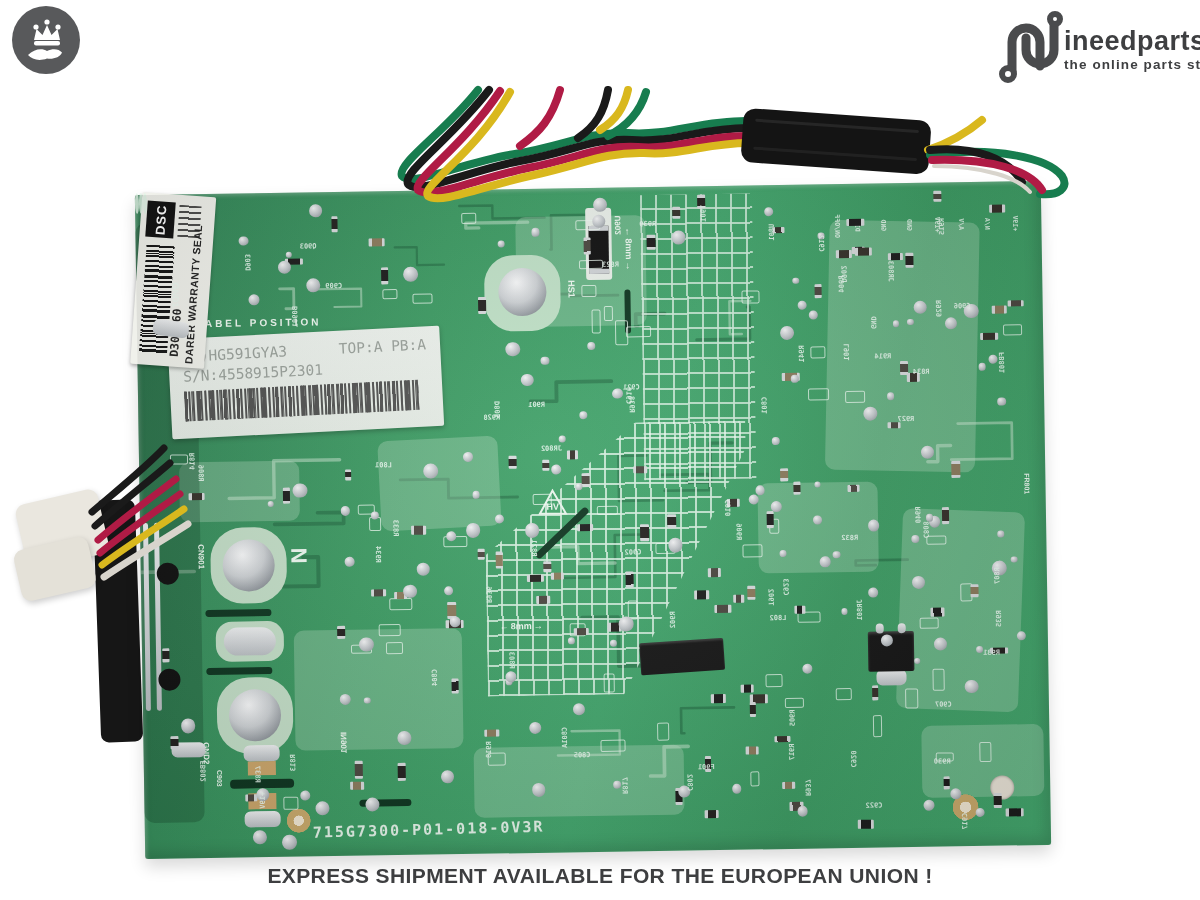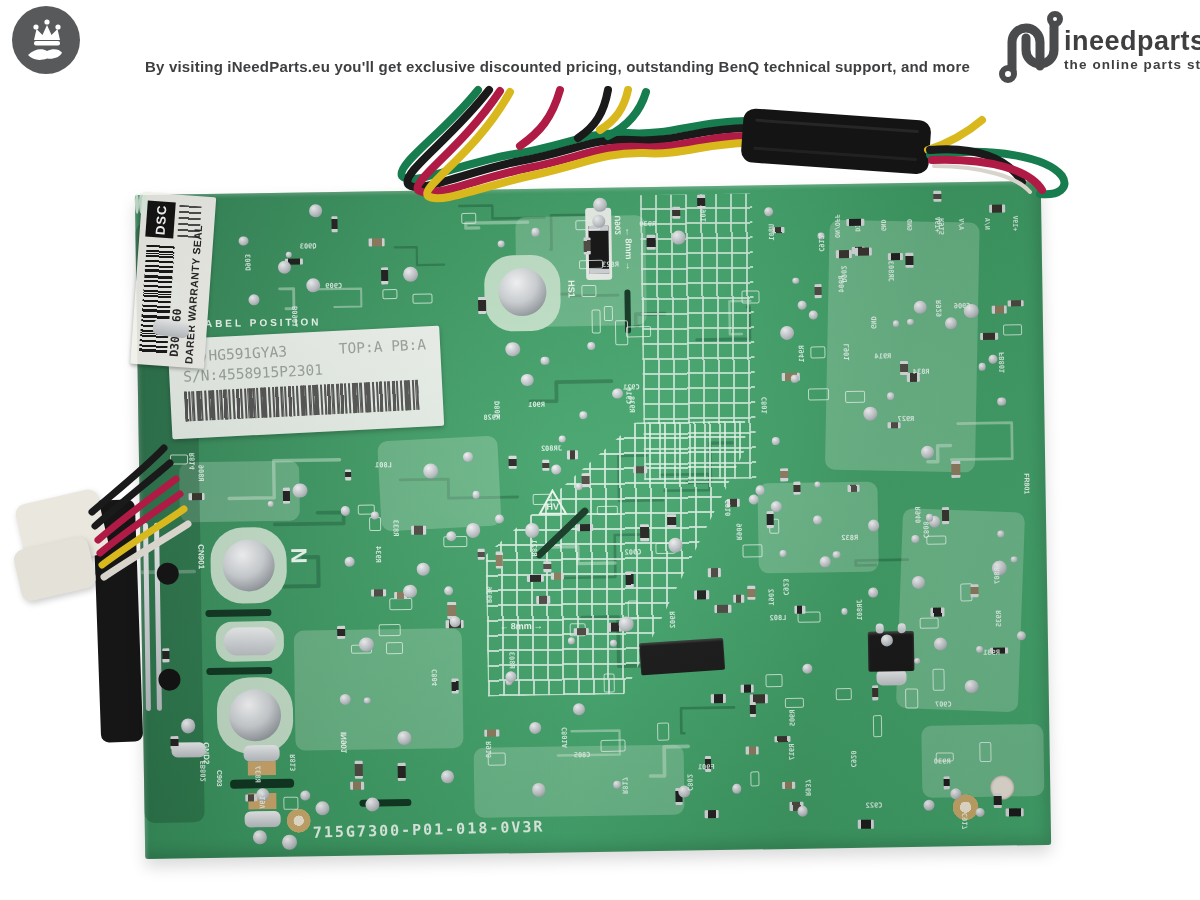--- a/index.html
+++ b/index.html
@@ -70,21 +70,20 @@
   #plug .p2{left:2px;top:58px;width:76px;height:52px;background:#e4e1d8;border-radius:10px;box-shadow:1px 3px 6px rgba(0,0,0,.2);}
   svg text{font-family:"Liberation Sans",sans-serif;}
   #wires{z-index:5;pointer-events:none;}
   #wires path{fill:none;stroke-linecap:round;}
 </style>
 </head>
 <body>
 
 <div id="stage">
 
-  <div id="banner" class="abs">By visiting iNeedParts.eu you'll get exclusive discounted pricing, outstanding BenQ technical support, and more</div>
 
   <div class="abs" style="left:8px;top:4px;">
     <svg width="76" height="76" viewBox="0 0 76 76">
       <circle cx="38" cy="36" r="34" fill="#58595b"></circle>
       <path d="M26,36 l2.5,-11 6,6 4.5,-10 4.5,10 6,-6 2.5,11 z" fill="#fff"></path>
       <circle cx="28" cy="23" r="2.6" fill="#fff"></circle>
         <circle cx="39" cy="18" r="2.6" fill="#fff"></circle>
         <circle cx="50" cy="23" r="2.6" fill="#fff"></circle>
       <rect x="26" y="37" width="26" height="4.5" rx="2" fill="#fff"></rect>
       <path d="M20,51 c6,-6 14,-7 19,-4 c6,-3 12,-2 15,1.5 c-2,5 -9,7 -15,6 c-8,3 -15,1 -19,-3.5 z" fill="#fff"></path>
@@ -622,13 +621,14 @@
     <g stroke-width="7">
       <path d="M92,512 C120,488 145,468 164,448" stroke="#1a1a1a"></path>
       <path d="M95,526 C122,502 148,482 170,463" stroke="#1a1a1a"></path>
       <path d="M98,540 C126,516 152,497 176,479" stroke="#b01b45"></path>
       <path d="M100,553 C128,530 155,512 180,494" stroke="#b01b45"></path>
       <path d="M102,565 C130,544 158,527 184,509" stroke="#d9b81e"></path>
       <path d="M104,577 C132,558 160,542 188,524" stroke="#d8d4cc"></path>
     </g>
   </svg>
 
+  <div id="footer" class="abs">EXPRESS SHIPMENT AVAILABLE FOR THE EUROPEAN UNION !</div>
 </div>
 
 </body></html>

